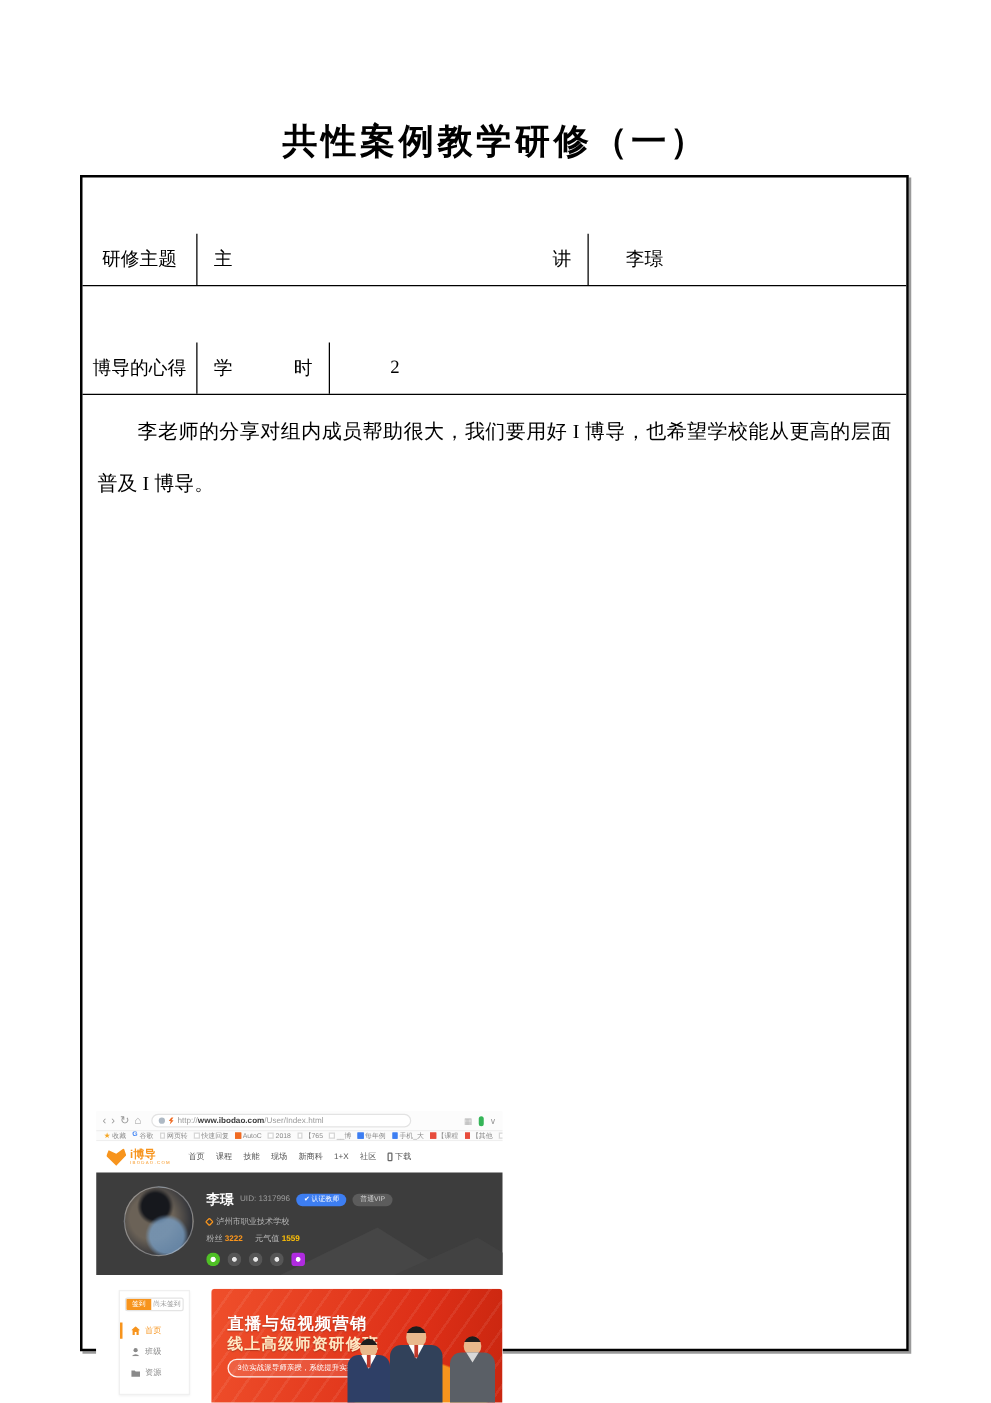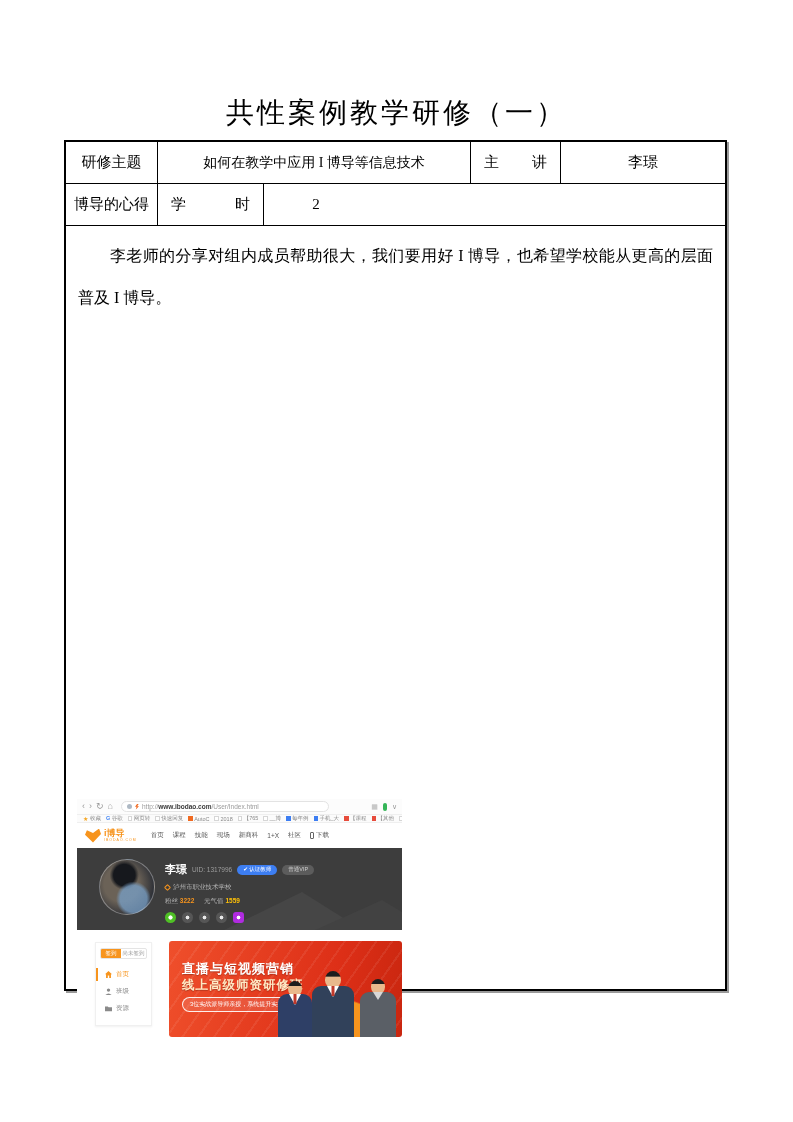--- a/index.html
+++ b/index.html
@@ -1,25 +1,25 @@
 <!DOCTYPE html>
 <html><head>
 <meta charset="utf-8">
 <style>
   * { margin:0; padding:0; box-sizing:border-box; }
   html,body { background:#fff; }
   body { width:793px; height:1122px; position:relative; font-family:"Liberation Serif","DejaVu Serif",serif; color:#000; overflow:hidden; }
 
   
   .doc-title { position:absolute; top:94px; left:0; width:100%; text-align:center;
-    font-size:28px; font-weight:normal; letter-spacing:3px; }
+    font-size:28px; font-weight:bold; letter-spacing:3px; }
 
   .form-table { position:absolute; left:64px; top:140px; width:663px;
     border:2px solid #000; background:#fff; box-shadow:2px 2px 0 #9a9a9a; }
-  .trow { display:grid; border-bottom:1px solid #000; }
+  .trow { display:grid; border-bottom:1px solid #000;margin-top:45px; }
   .trow1 { grid-template-columns:91px 313px 90px 1fr; height:42px; }
   .trow2 { grid-template-columns:91px 106px 105px 102px 90px 1fr; height:42px; }
   .tcell { display:flex; align-items:center; justify-content:center; border-left:1px solid #000;
     font-size:15px; overflow:hidden; }
   .tcell:first-child { border-left:none; }
   .tcell.small { font-size:11px; letter-spacing:.5px; }
   .tcell.topic { font-size:14px; }
   .just { width:100%; padding:0 13px; text-align:justify; text-align-last:justify; }
 
   .content-cell { height:763px; padding:9px 12px 0 12px; position:relative; }
@@ -138,21 +138,20 @@
   .man3 .shirt { border-top-color:#d8d8d8; border-left-width:5px; border-right-width:5px; border-top-width:8px; }
 </style>
 </head>
 <body>
 
 <div class="doc-title">共性案例教学研修（一）</div>
 
 <div class="form-table">
   <div class="trow trow1">
     <div class="tcell">研修主题</div>
-    <div class="tcell topic">如何在教学中应用 I 博导等信息技术</div>
     <div class="tcell">
         <span class="just">主 讲</span>
       </div>
     <div class="tcell">李璟</div>
   </div>
   <div class="trow trow2">
     <div class="tcell">博导的心得</div>
     <div class="tcell">
         <span class="just">学 时</span>
       </div>

